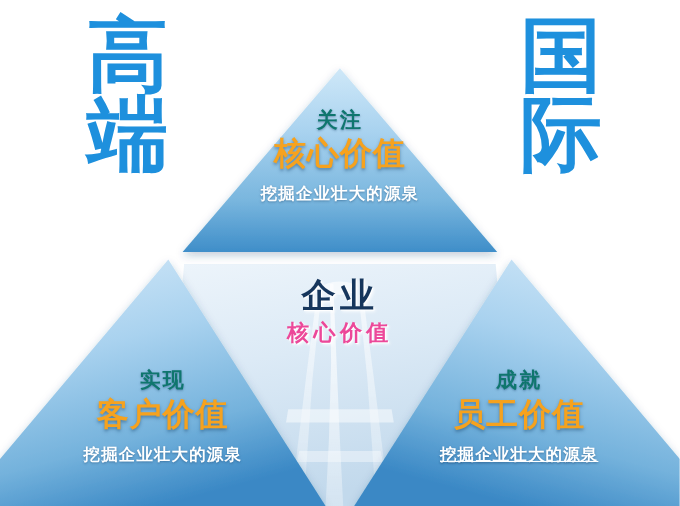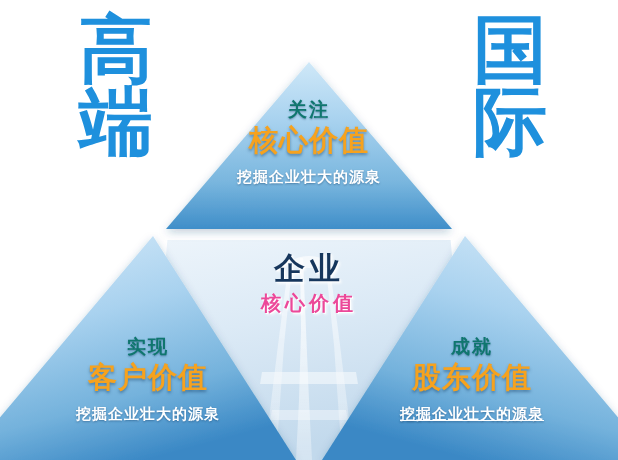--- a/index.html
+++ b/index.html
@@ -159,18 +159,18 @@
     </div>
 
     <div class="tblock" style="left:36px;top:336px;width:224px;">
       <div class="lead">实现</div>
       <div class="accent" style="margin-top:4px;">客户价值</div>
       <div class="caption" style="margin-top:12px;">挖掘企业壮大的源泉</div>
     </div>
 
     <div class="tblock" style="left:360px;top:336px;width:224px;">
       <div class="lead">成就</div>
-      <div class="accent" style="margin-top:4px;">股东价值</div>
+      <div class="accent" style="margin-top:4px;">员工价值</div>
       <div class="caption" style="margin-top:12px;text-decoration:underline;">挖掘企业壮大的源泉</div>
     </div>
 
   </div>
 </div>
 
 </body></html>

